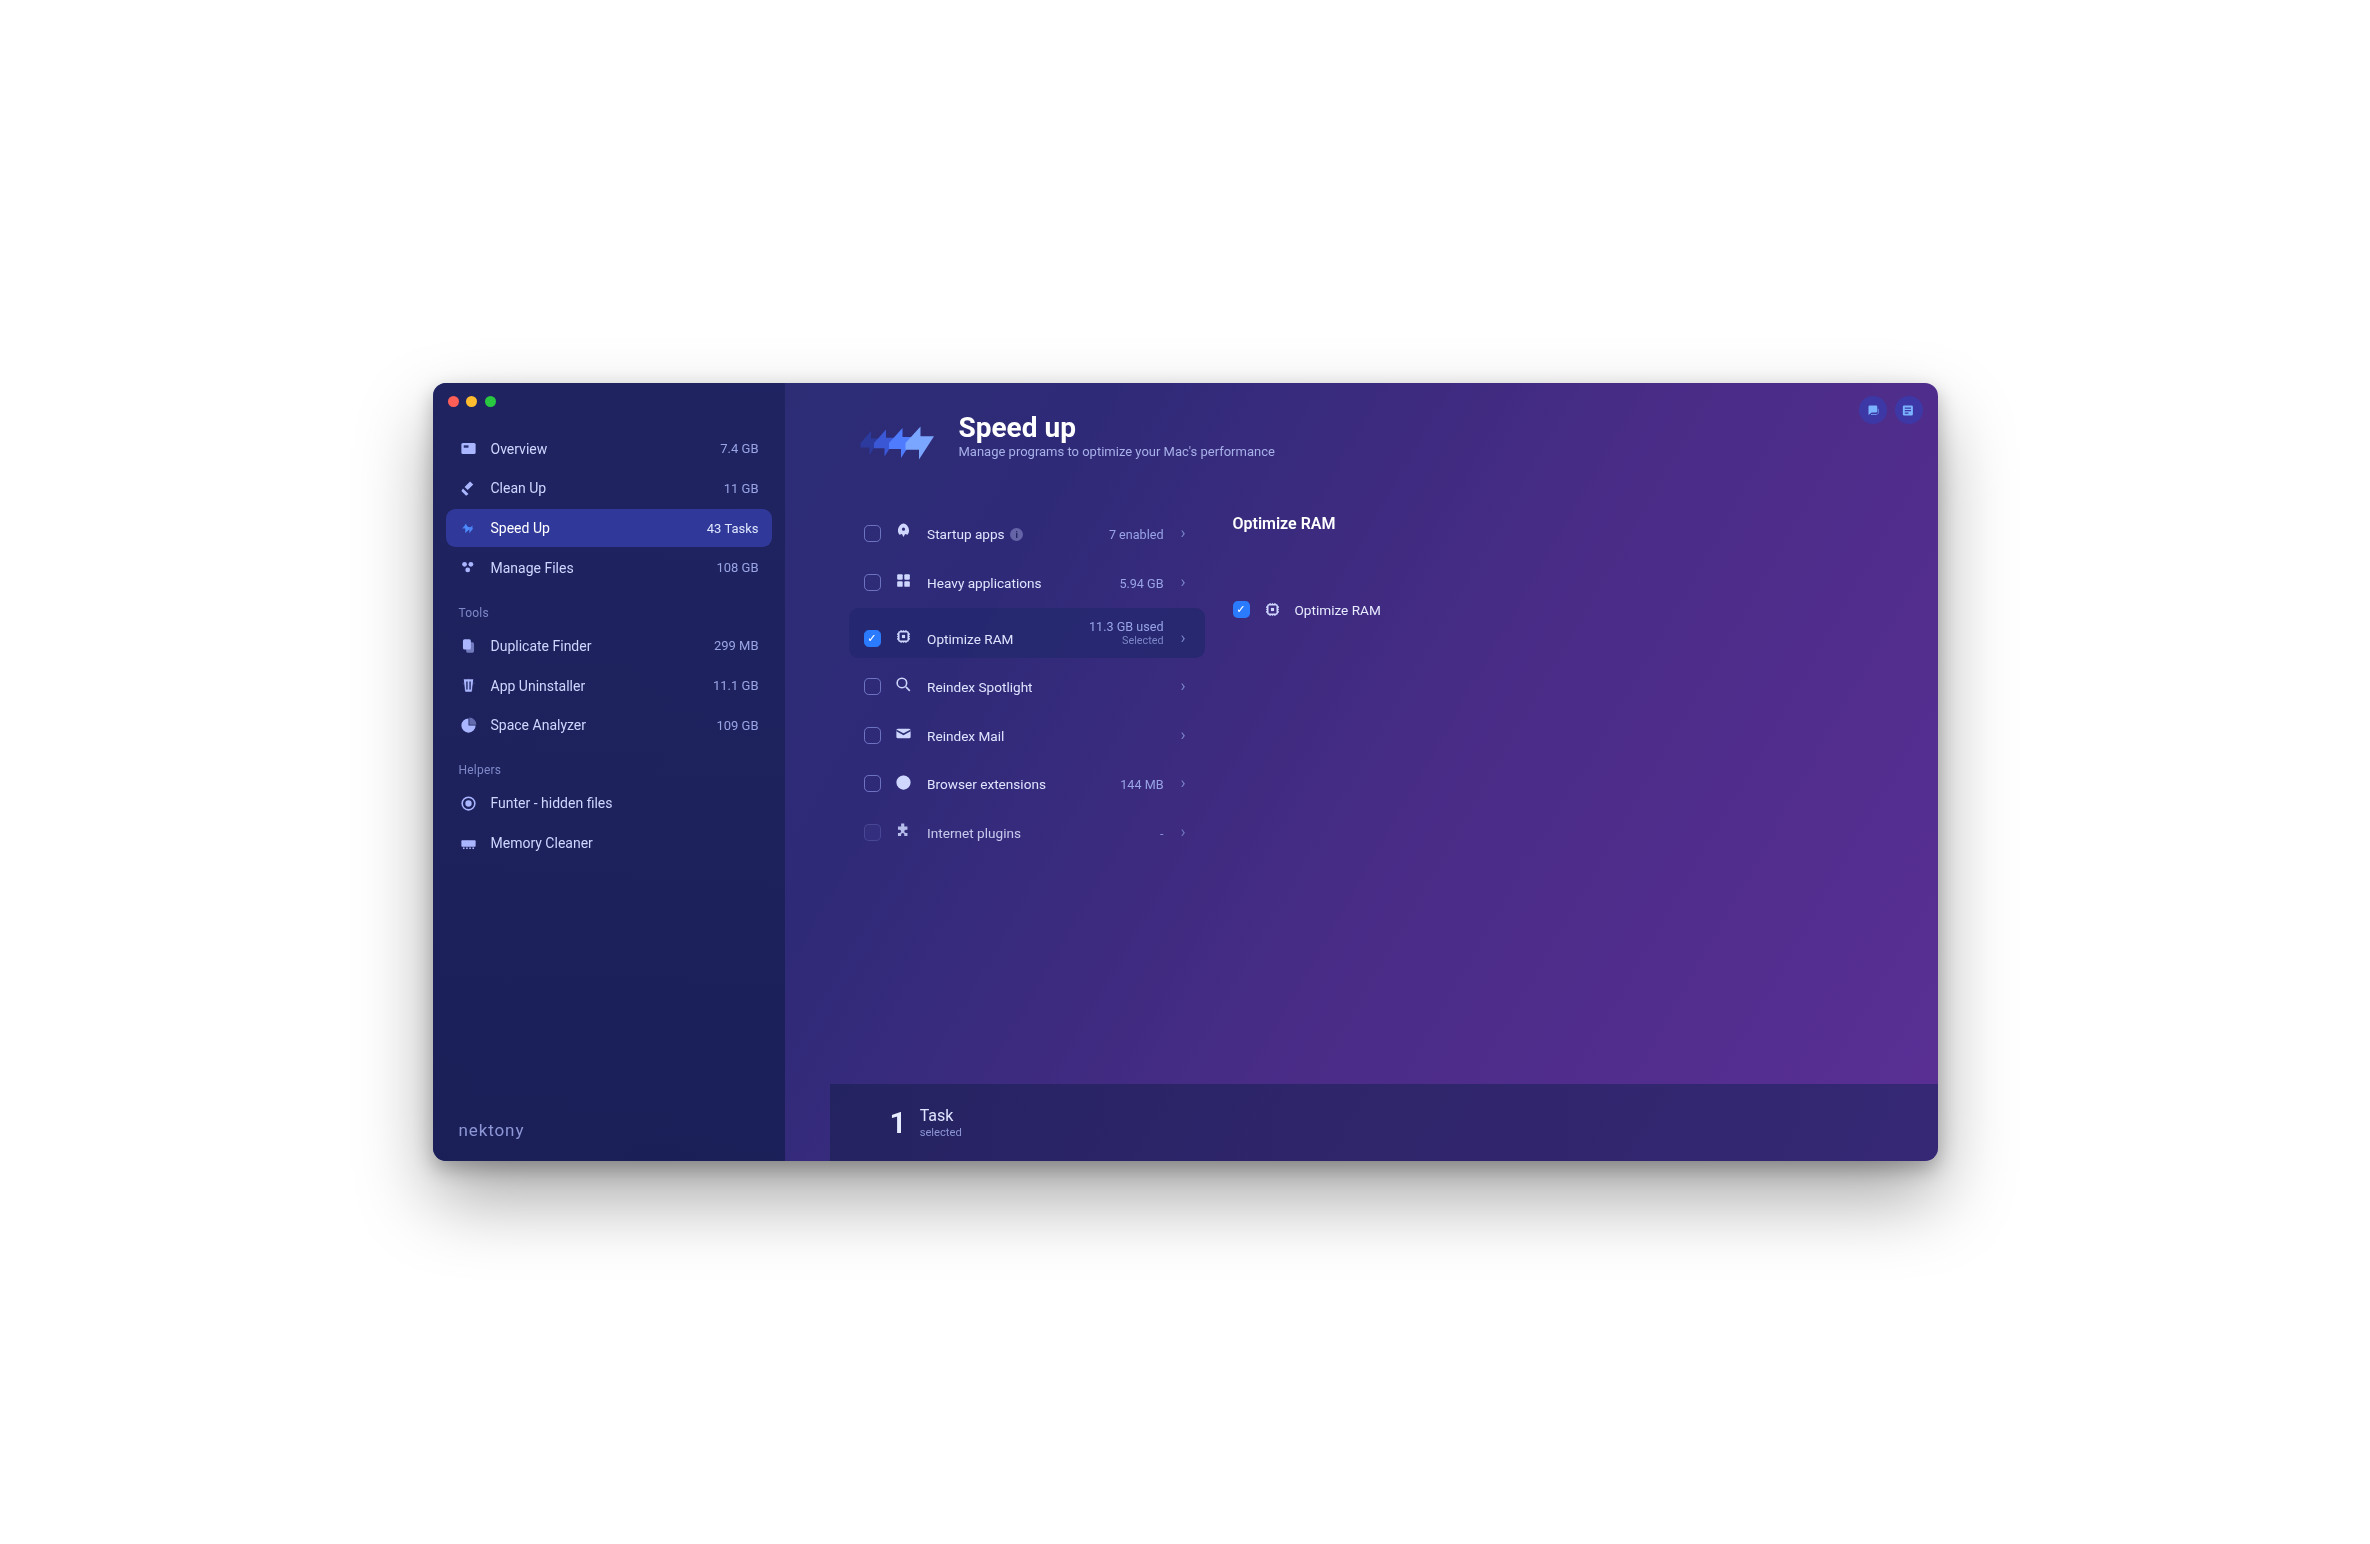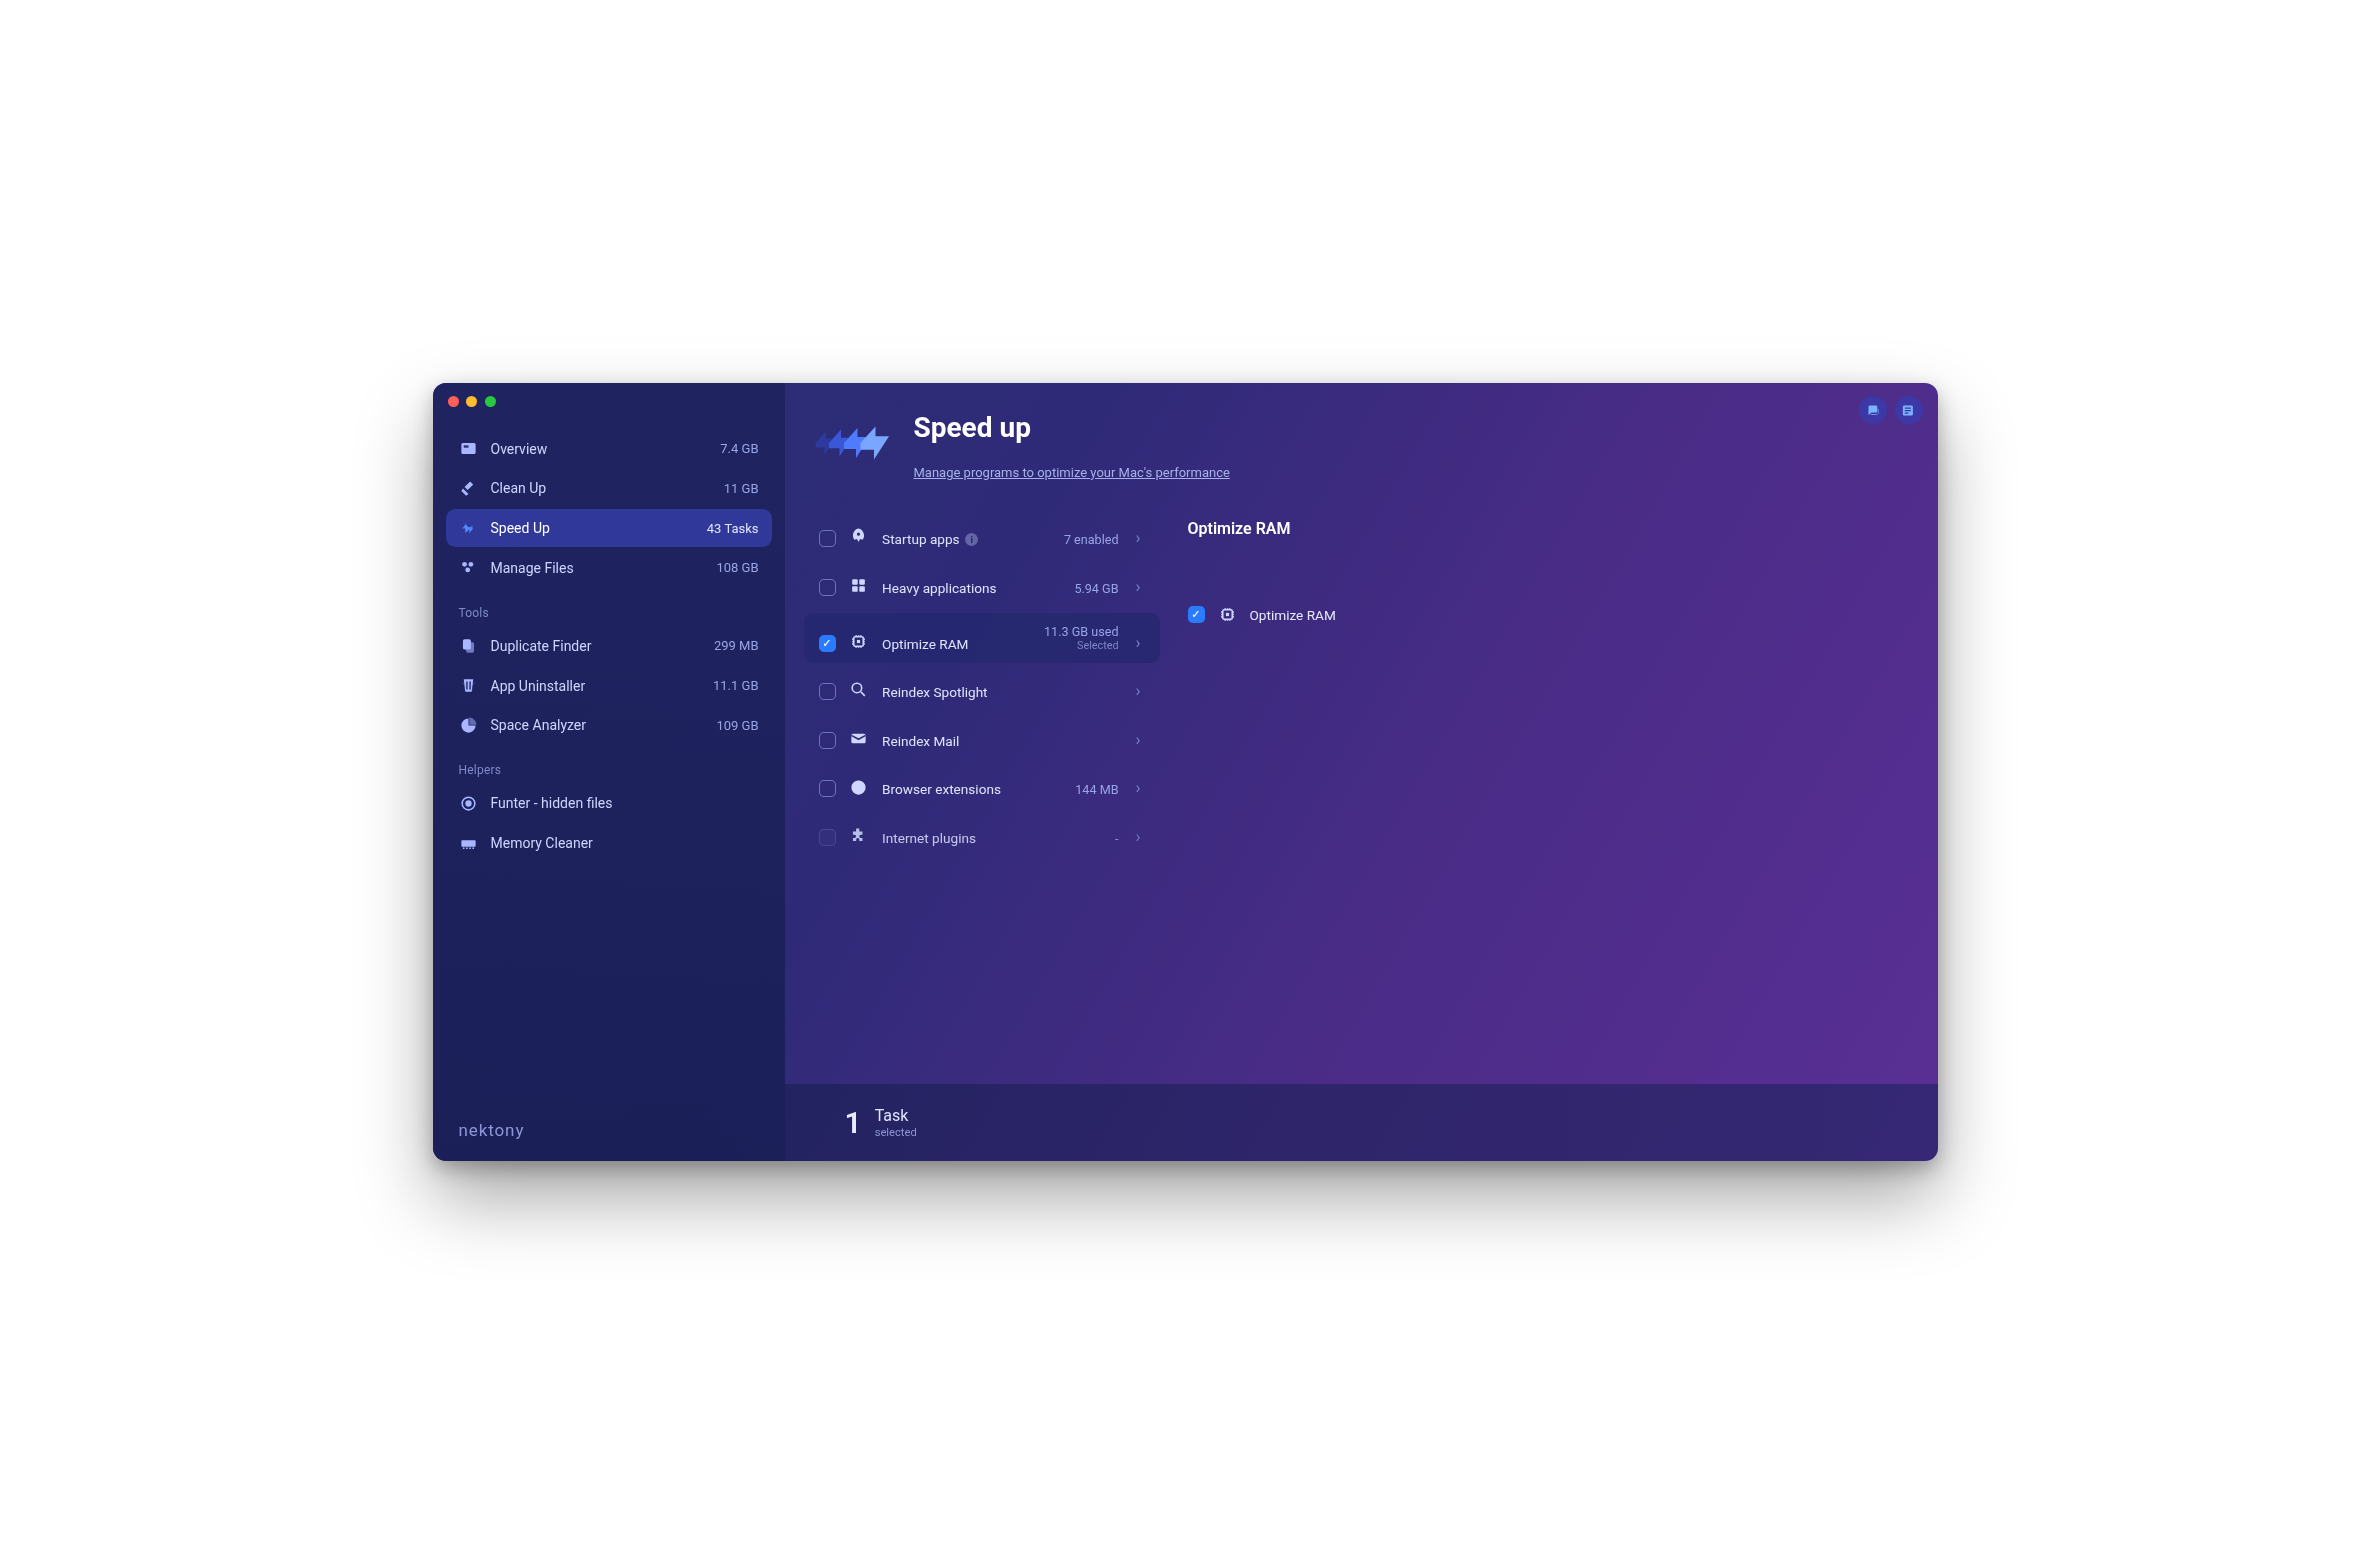--- a/index.html
+++ b/index.html
@@ -11,20 +11,21 @@
     padding: 37px;
   }
   .window {
     width: 1505px; height: 778px;
     border-radius: 13px;
     overflow: hidden;
     display: flex;
     box-shadow: 0 37px 75px rgba(0,0,0,.35), 0 7.5px 19px rgba(0,0,0,.25);
     position: relative;
     background: linear-gradient(120deg, #2a2f73 0%, #2f2a78 35%, #4a2c87 65%, #5a2f95 100%);
+    gap: 45px;
   }
   .traffic { position: absolute; top: 13px; left: 15px; display: flex; gap: 7.5px; z-index: 10;}
   .tl { width: 11.2px; height: 11.2px; border-radius: 50%; }
   .tl.close { background:#ff5f57;} .tl.min{background:#febc2e;} .tl.max{background:#28c840;}
   .top-actions { position: absolute; top: 13px; right: 15px; display:flex; gap:7.5px; z-index:10;}
   .top-btn { width:28px; height:28px; border-radius:50%; background:rgba(40,70,200,.45); display:flex; align-items:center; justify-content:center; color:#7ab3ff; cursor:pointer;}
   .top-btn svg{width:15px;height:15px;fill:currentColor;}
 
   .sidebar {
     width: 352px; flex: 0 0 352px;
@@ -47,21 +48,21 @@
   .sbitem .badge { color:#9aa5e6; font-size:13px; }
   .sbitem.active .badge { color:#dfe6ff; }
   .sbhdr { color:#7f89c8; font-size:12px; padding: 17px 26px 5.6px; letter-spacing:0.2px;}
   .sidebar .brand { margin-top:auto; padding: 20.6px 26px; color:#8e97d6; font-size:17px; letter-spacing:0.9px;}
 
   .main { flex:1; display:flex; flex-direction:column; position:relative; }
   .header { padding: 28px 37px 9.4px 26px; display:flex; align-items:flex-start; gap:13px; }
   .hgraphic { width:90px; height:64px; display:flex; align-items:center; justify-content:center; }
   .hgraphic svg { width:90px; height:56px; }
   .htxt h1 { color:#fff; font-size:28px; font-weight:700; }
-  .htxt p { color:#a7b0e8; font-size:13px; margin-top:21px;text-decoration:underline;}
+  .htxt p { color:#a7b0e8; font-size:13px; margin-top:0;}
 
   .body { flex:1; display:flex; gap: 28px; padding: 26px 37px 0 19px; overflow:hidden;}
   .col-left { width: 356px; flex:0 0 356px; }
   .row {
     display:flex; align-items:flex-end; gap: 13px;
     padding: 11.2px 15px; border-radius: 9.4px; margin-bottom: 5.6px;
     cursor:pointer;
   }
   .row.selected { background: rgba(35,40,110,.75);}
   .cbx {

